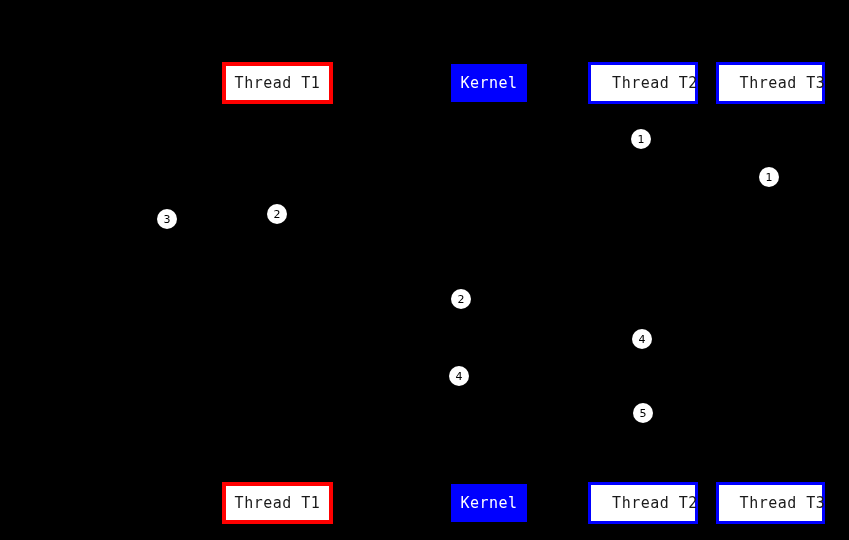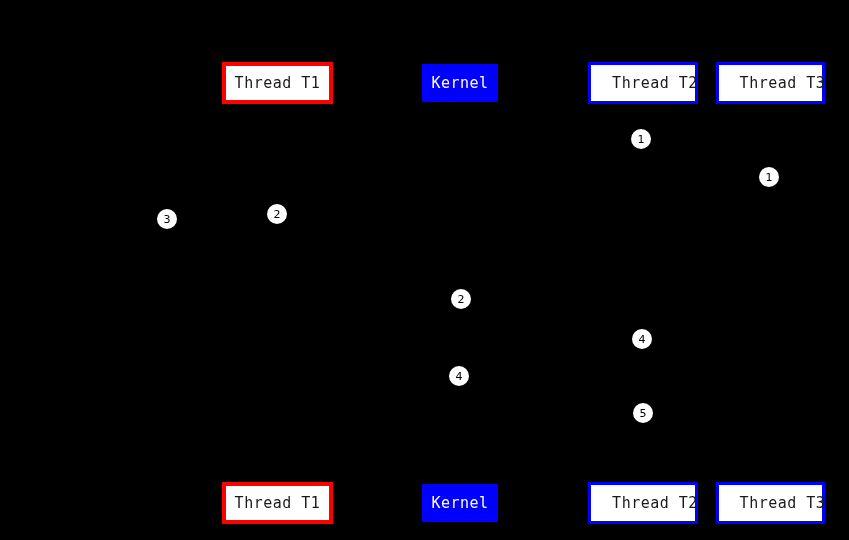--- a/index.html
+++ b/index.html
@@ -50,20 +50,21 @@
   .participant.blue {
     background: #ffffff;
     border: 3px solid #0000ff;
     color: #1a1a1a;
     padding-left: 24px;
   }
   .participant.kernel {
     background: #0000ff;
     border: none;
     color: #ffffff;
+    margin-left: 29px;
   }
 
   
   .marker {
     position: absolute;
     width: 20px;
     height: 20px;
     border-radius: 50%;
     background: #ffffff;
     color: #000000;

